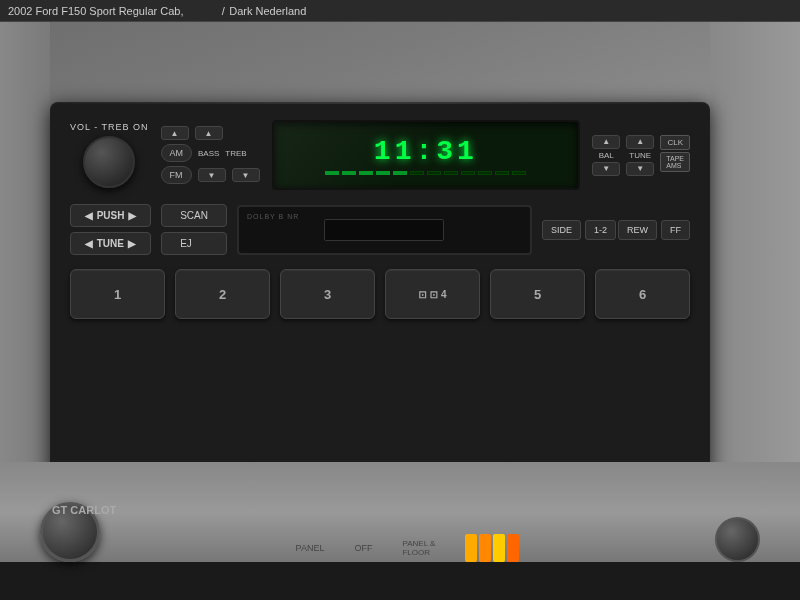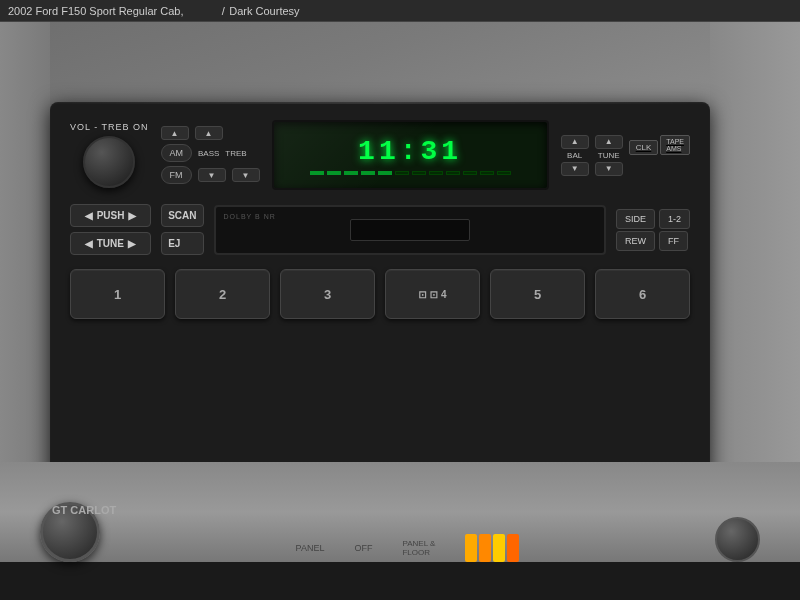--- a/index.html
+++ b/index.html
@@ -187,24 +187,23 @@
       gap: 4px;
     }
     .bf-col {
       display: flex;
       flex-direction: column;
       align-items: center;
       gap: 2px;
     }
     .clk-tape-col {
       display: flex;
-      flex-direction: row;
+      flex-direction: column;
       align-items: flex-end;
       gap: 2px;
-      text-decoration: underline;
     }
     .clk-btn {
       background: #2d2d2d;
       border: 1px solid #555;
       color: #bbb;
       font-size: 8px;
       padding: 2px 6px;
       border-radius: 2px;
       cursor: pointer;
     }
@@ -251,25 +250,25 @@
 
     .scan-ej-area {
       display: flex;
       flex-direction: column;
       gap: 5px;
     }
     .scan-btn, .ej-btn {
       background: #2a2a2a;
       border: 1px solid #444;
       border-radius: 4px;
-      padding: 5px 6px;
+      padding: 5px 18px;
       cursor: pointer;
       color: #ccc;
       font-size: 10px;
-      font-weight: bold;
+      font-weight: normal;
     }
 
     
     .cassette-slot {
       flex: 1;
       height: 50px;
       background: #111;
       border: 2px solid #2a2a2a;
       border-radius: 4px;
       display: flex;
@@ -289,21 +288,20 @@
       width: 120px;
       height: 22px;
       background: #0a0a0a;
       border-radius: 2px;
       border: 1px solid #333;
     }
 
     
     .side-rew-ff {
       display: flex;
-      flex-direction: column;
       gap: 2px;
     }
     .side-btn, .rew-ff-btn {
       background: #2a2a2a;
       border: 1px solid #444;
       border-radius: 3px;
       padding: 4px 8px;
       cursor: pointer;
       color: #ccc;
       font-size: 9px;
@@ -427,21 +425,21 @@
 </head>
 <body>
 
 <div id="top-bar">
   <span>2002 Ford F150 Sport Regular Cab,</span>
   &nbsp;
   <span class="black-text">Black</span>
   &nbsp;
   <span>/</span>
   &nbsp;
-  <span>Dark Courtesy</span>
+  <span>Dark Nederland</span>
 </div>
 
 <div id="main-photo">
   <div class="interior-bg"></div>
   <div class="side-panel-left"></div>
   <div class="side-panel-right"></div>
 
   <div class="radio-unit">
     <div class="radio-reflection"></div>
 

